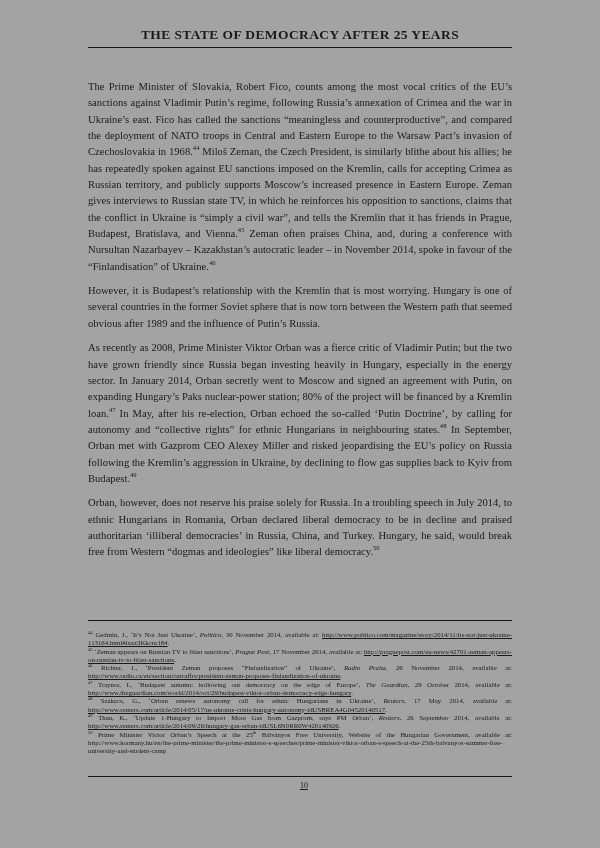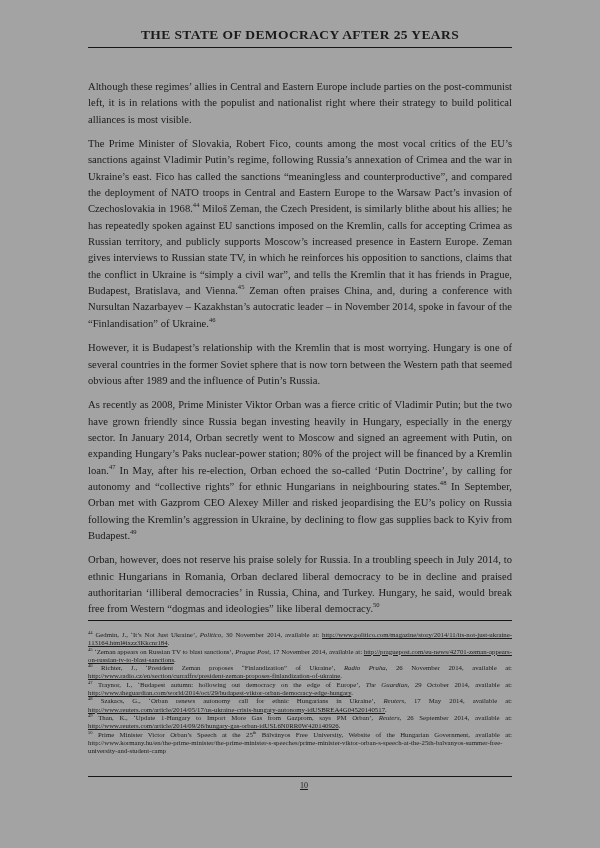--- a/index.html
+++ b/index.html
@@ -52,21 +52,20 @@
   }
 </style>
 </head>
 <body>
 
 <div class="page">
   <div class="title">THE STATE OF DEMOCRACY AFTER 25 YEARS</div>
   <div class="rule header-rule"></div>
 
   <div class="body-text" id="body-paragraphs">
-      <p><span>Although these regimes’ allies in Central and Eastern Europe include parties on the post-communist left, it is in relations with the populist and nationalist right where their strategy to build political alliances is most visible.</span></p>
       <p><span>The Prime Minister of Slovakia, Robert Fico, counts among the most vocal critics of the EU’s sanctions against Vladimir Putin’s regime, following Russia’s annexation of Crimea and the war in Ukraine’s east. Fico has called the sanctions “meaningless and counterproductive”, and compared the deployment of NATO troops in Central and Eastern Europe to the Warsaw Pact’s invasion of Czechoslovakia in 1968.</span><sup>44</sup><span> Miloš Zeman, the Czech President, is similarly blithe about his allies; he has repeatedly spoken against EU sanctions imposed on the Kremlin, calls for accepting Crimea as Russian territory, and publicly supports Moscow’s increased presence in Eastern Europe. Zeman gives interviews to Russian state TV, in which he reinforces his opposition to sanctions, claims that the conflict in Ukraine is “simply a civil war”, and tells the Kremlin that it has friends in Prague, Budapest, Bratislava, and Vienna.</span><sup>45</sup><span> Zeman often praises China, and, during a conference with Nursultan Nazarbayev – Kazakhstan’s autocratic leader – in November 2014, spoke in favour of the “Finlandisation” of Ukraine.</span><sup>46</sup></p>
       <p><span>However, it is Budapest’s relationship with the Kremlin that is most worrying. Hungary is one of several countries in the former Soviet sphere that is now torn between the Western path that seemed obvious after 1989 and the influence of Putin’s Russia.</span></p>
       <p><span>As recently as 2008, Prime Minister Viktor Orban was a fierce critic of Vladimir Putin; but the two have grown friendly since Russia began investing heavily in Hungary, especially in the energy sector. In January 2014, Orban secretly went to Moscow and signed an agreement with Putin, on expanding Hungary’s Paks nuclear-power station; 80% of the project will be financed by a Kremlin loan.</span><sup>47</sup><span> In May, after his re-election, Orban echoed the so-called ‘Putin Doctrine’, by calling for autonomy and “collective rights” for ethnic Hungarians in neighbouring states.</span><sup>48</sup><span> In September, Orban met with Gazprom CEO Alexey Miller and risked jeopardising the EU’s policy on Russia following the Kremlin’s aggression in Ukraine, by declining to flow gas supplies back to Kyiv from Budapest.</span><sup>49</sup></p>
       <p><span>Orban, however, does not reserve his praise solely for Russia. In a troubling speech in July 2014, to ethnic Hungarians in Romania, Orban declared liberal democracy to be in decline and praised authoritarian ‘illiberal democracies’ in Russia, China, and Turkey. Hungary, he said, would break free from Western “dogmas and ideologies” like liberal democracy.</span><sup>50</sup></p>
     </div>
 
   <div class="rule fn-rule"></div>
   <div class="footnotes" id="footnotes">
       <div class="footnote"><sup>44</sup><span> Gedmin, J., ‘It’s Not Just Ukraine’, </span><i>Politico</i><span>, 30 November 2014, available at: </span><span class="u">http://www.politico.com/magazine/story/2014/11/its-not-just-ukraine-113164.html#ixzz3Kkcnr184</span><span>.</span></div>
       <div class="footnote"><sup>45</sup><span> ‘Zeman appears on Russian TV to blast sanctions’, </span><i>Prague Post</i><span>, 17 November 2014, available at: </span><span class="u">http://praguepost.com/eu-news/42701-zeman-appears-on-russian-tv-to-blast-sanctions</span><span>.</span></div>

